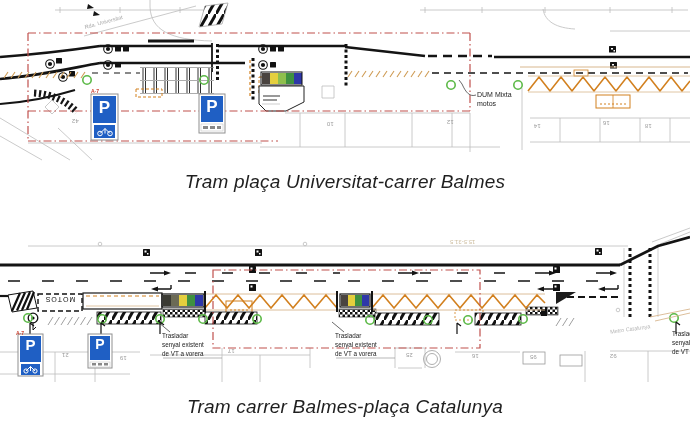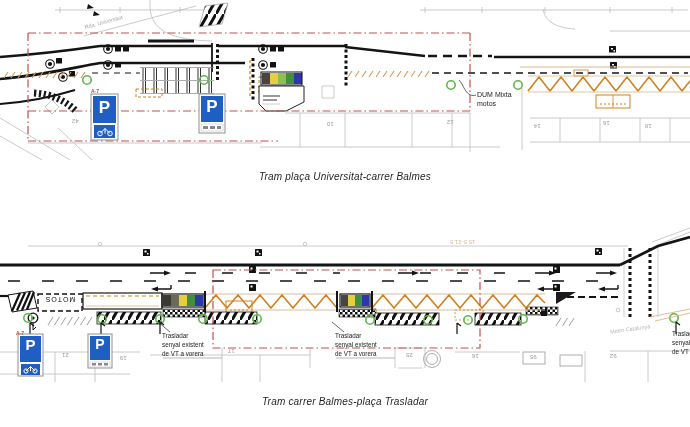--- a/index.html
+++ b/index.html
@@ -4,21 +4,21 @@
 <style>
   html,body{margin:0;padding:0;}
   body{
     width:690px;height:427px;position:relative;overflow:hidden;
     background:#ffffff;font-family:"Liberation Sans",sans-serif;
   }
   .abs{position:absolute;}
   svg{position:absolute;left:0;}
   .caption{
     position:absolute;left:0;width:690px;text-align:center;
-    font-style:italic;font-size:10px;color:#1f1f1f;letter-spacing:.2px;
+    font-style:italic;font-size:19px;color:#1f1f1f;letter-spacing:.2px;
   }
   .tinytxt{position:absolute;color:#1c1c1c;font-size:7px;line-height:8px;white-space:nowrap;}
   .num{position:absolute;color:#9a9a9a;font-size:6px;transform:rotate(180deg);white-space:nowrap;}
   .plabel{position:absolute;color:#ffffff;font-weight:bold;text-align:center;white-space:nowrap;}
   .a7{position:absolute;color:#cc4433;font-size:5px;font-weight:bold;white-space:nowrap;}
   .note{position:absolute;color:#222;font-size:6.3px;line-height:9px;white-space:nowrap;}
   .rot180{transform:rotate(180deg);}
 </style>
 </head>
 <body>
@@ -411,13 +411,13 @@
 <div class="abs" style="left:610px;top:326px;font-size:5.5px;color:#b5b5b5;transform:rotate(-8deg);white-space:nowrap;">Metro Catalunya</div>
 
 <div class="num" style="left:62px;top:352px;">21</div>
 <div class="num" style="left:120px;top:355px;">19</div>
 <div class="num" style="left:228px;top:348px;">17</div>
 <div class="num" style="left:406px;top:352px;">25</div>
 <div class="num" style="left:472px;top:353px;">16</div>
 <div class="num" style="left:530px;top:354px;">95</div>
 <div class="num" style="left:610px;top:353px;">92</div>
 
-<div class="caption" style="top:396px;">Tram carrer Balmes-plaça Trasladar</div>
+<div class="caption" style="top:396px;">Tram carrer Balmes-plaça Catalunya</div>
 
 </body></html>

